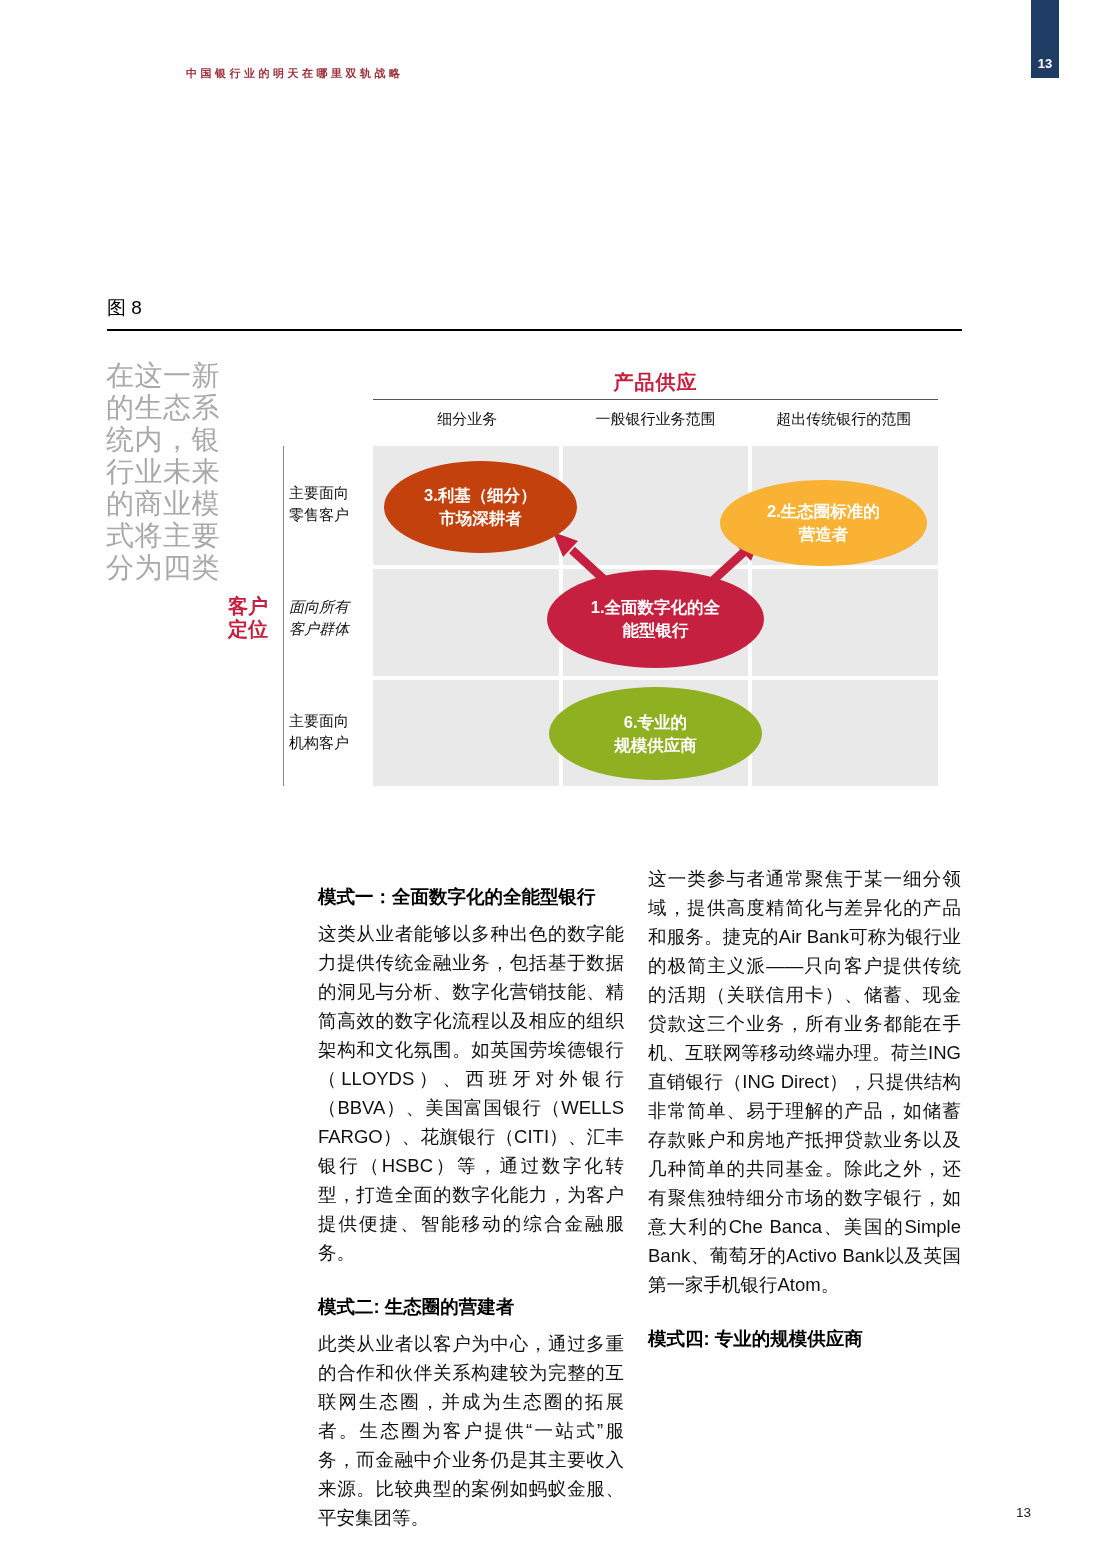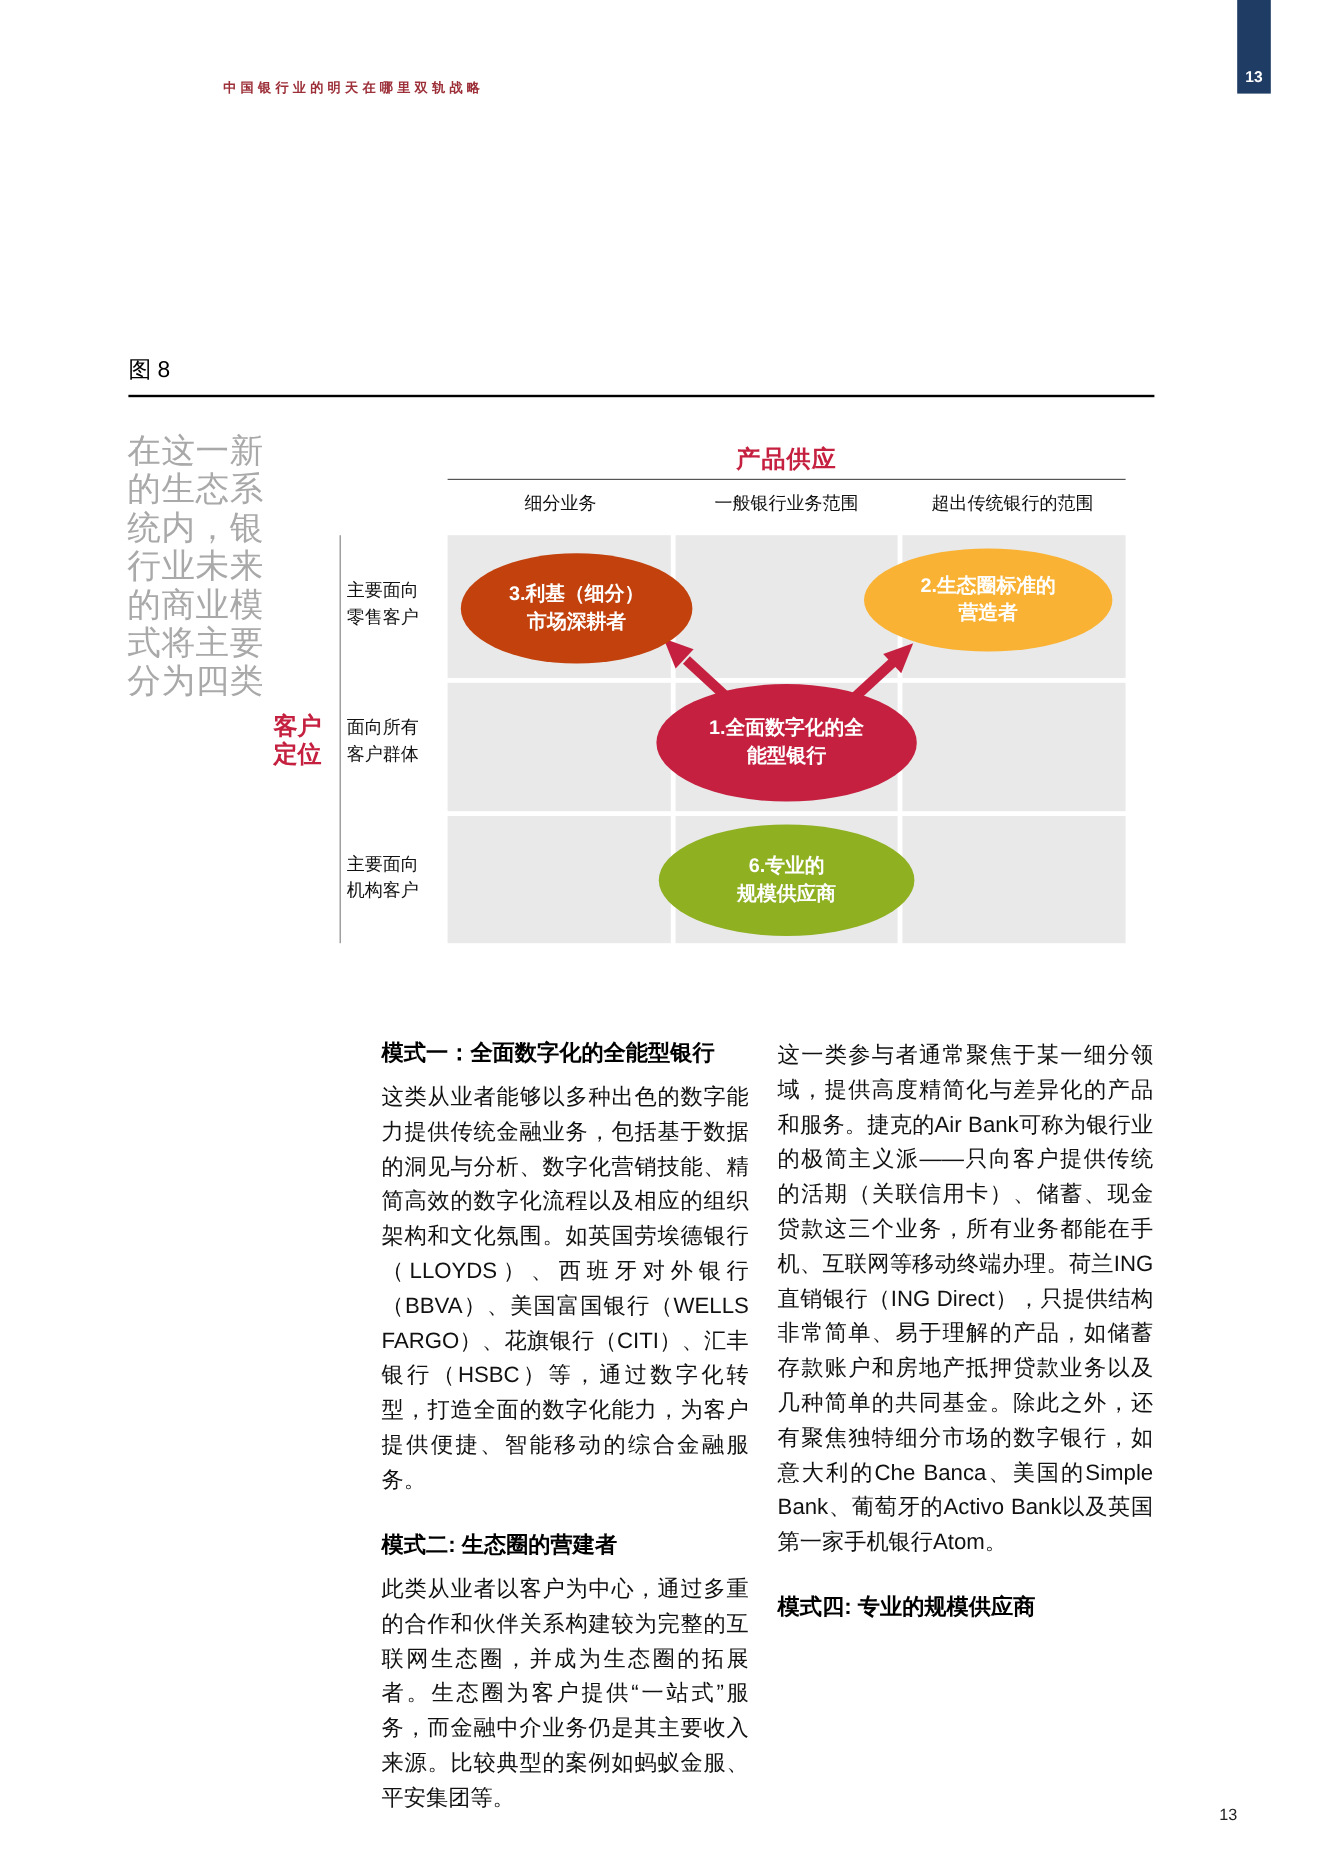--- a/index.html
+++ b/index.html
@@ -16,36 +16,36 @@
 
   .axis-x-title{position:absolute;left:373px;top:369px;width:565px;text-align:center;font-size:20px;font-weight:bold;color:#c5203f;letter-spacing:1px;}
   .axis-x-line{position:absolute;left:373px;top:399px;width:565px;height:1px;background:#555;}
   .col-headers{position:absolute;left:373px;top:410px;width:565px;display:flex;}
   .col-header{flex:1;text-align:center;font-size:15px;color:#111;}
 
   .axis-y-title{position:absolute;left:222px;top:595px;width:52px;text-align:center;font-size:20px;font-weight:bold;color:#c5203f;line-height:23px;}
   .axis-y-line{position:absolute;left:283px;top:446px;width:1px;height:340px;background:#888;}
   .row-label{position:absolute;left:289px;width:80px;font-size:15px;line-height:22px;color:#111;}
   .row-label.r1{top:482px;}
-  .row-label.r2{top:596px;}
+  .row-label.r2{top:596px;font-style:italic;}
   .row-label.r3{top:710px;}
 
   .matrix-grid{position:absolute;left:373px;top:446px;width:565px;height:340px;display:grid;grid-template-columns:1fr 1fr 1fr;grid-template-rows:119px 107px 106px;gap:4px;}
   .cell{background:#e9e9e9;}
 
   .arrows{position:absolute;left:373px;top:446px;width:565px;height:340px;}
 
   .node{position:absolute;border-radius:50%;display:flex;align-items:center;justify-content:center;text-align:center;color:#fff;font-weight:bold;font-size:16.5px;line-height:23px;}
   .node-blue{left:384px;top:461px;width:193px;height:92px;background:#c2410c;}
-  .node-yellow{left:720px;top:457px;width:207px;height:86px;background:#f9b233;}
+  .node-yellow{left:720px;top:480px;width:207px;height:86px;background:#f9b233;}
   .node-red{left:547px;top:570px;width:217px;height:98px;background:#c5203f;}
   .node-green{left:549px;top:687px;width:213px;height:93px;background:#8eb021;}
 
   .text-col{position:absolute;top:864px;}
-  .text-col.left{left:318px;width:306px;}
+  .text-col.left{left:318px;width:306px;margin-top:20px;}
   .text-col.right{left:648px;width:313px;}
   .section + .section{margin-top:27px;}
   .section h3{margin:0 0 10px 0;font-size:18.5px;font-weight:bold;color:#000;}
   .section p{margin:0;font-size:18.5px;line-height:29px;text-align:justify;color:#111;}
 
   .footer-page-number{position:absolute;left:1016px;top:1505px;font-size:13.5px;color:#222;}
 </style>
 </head>
 <body>
 

